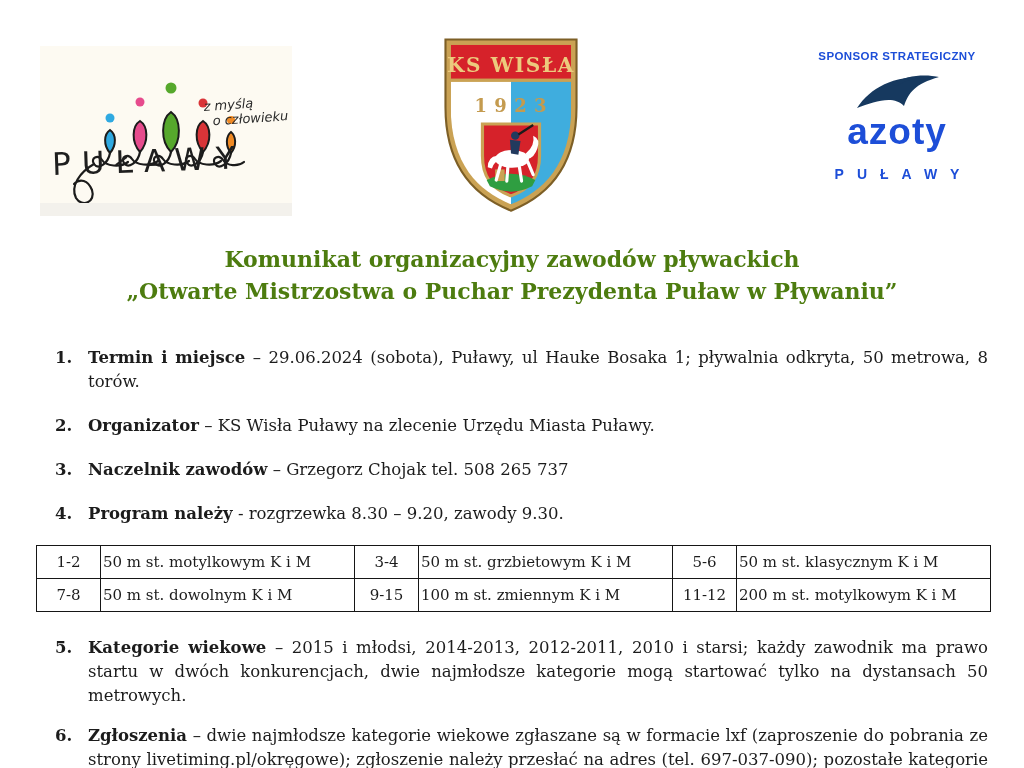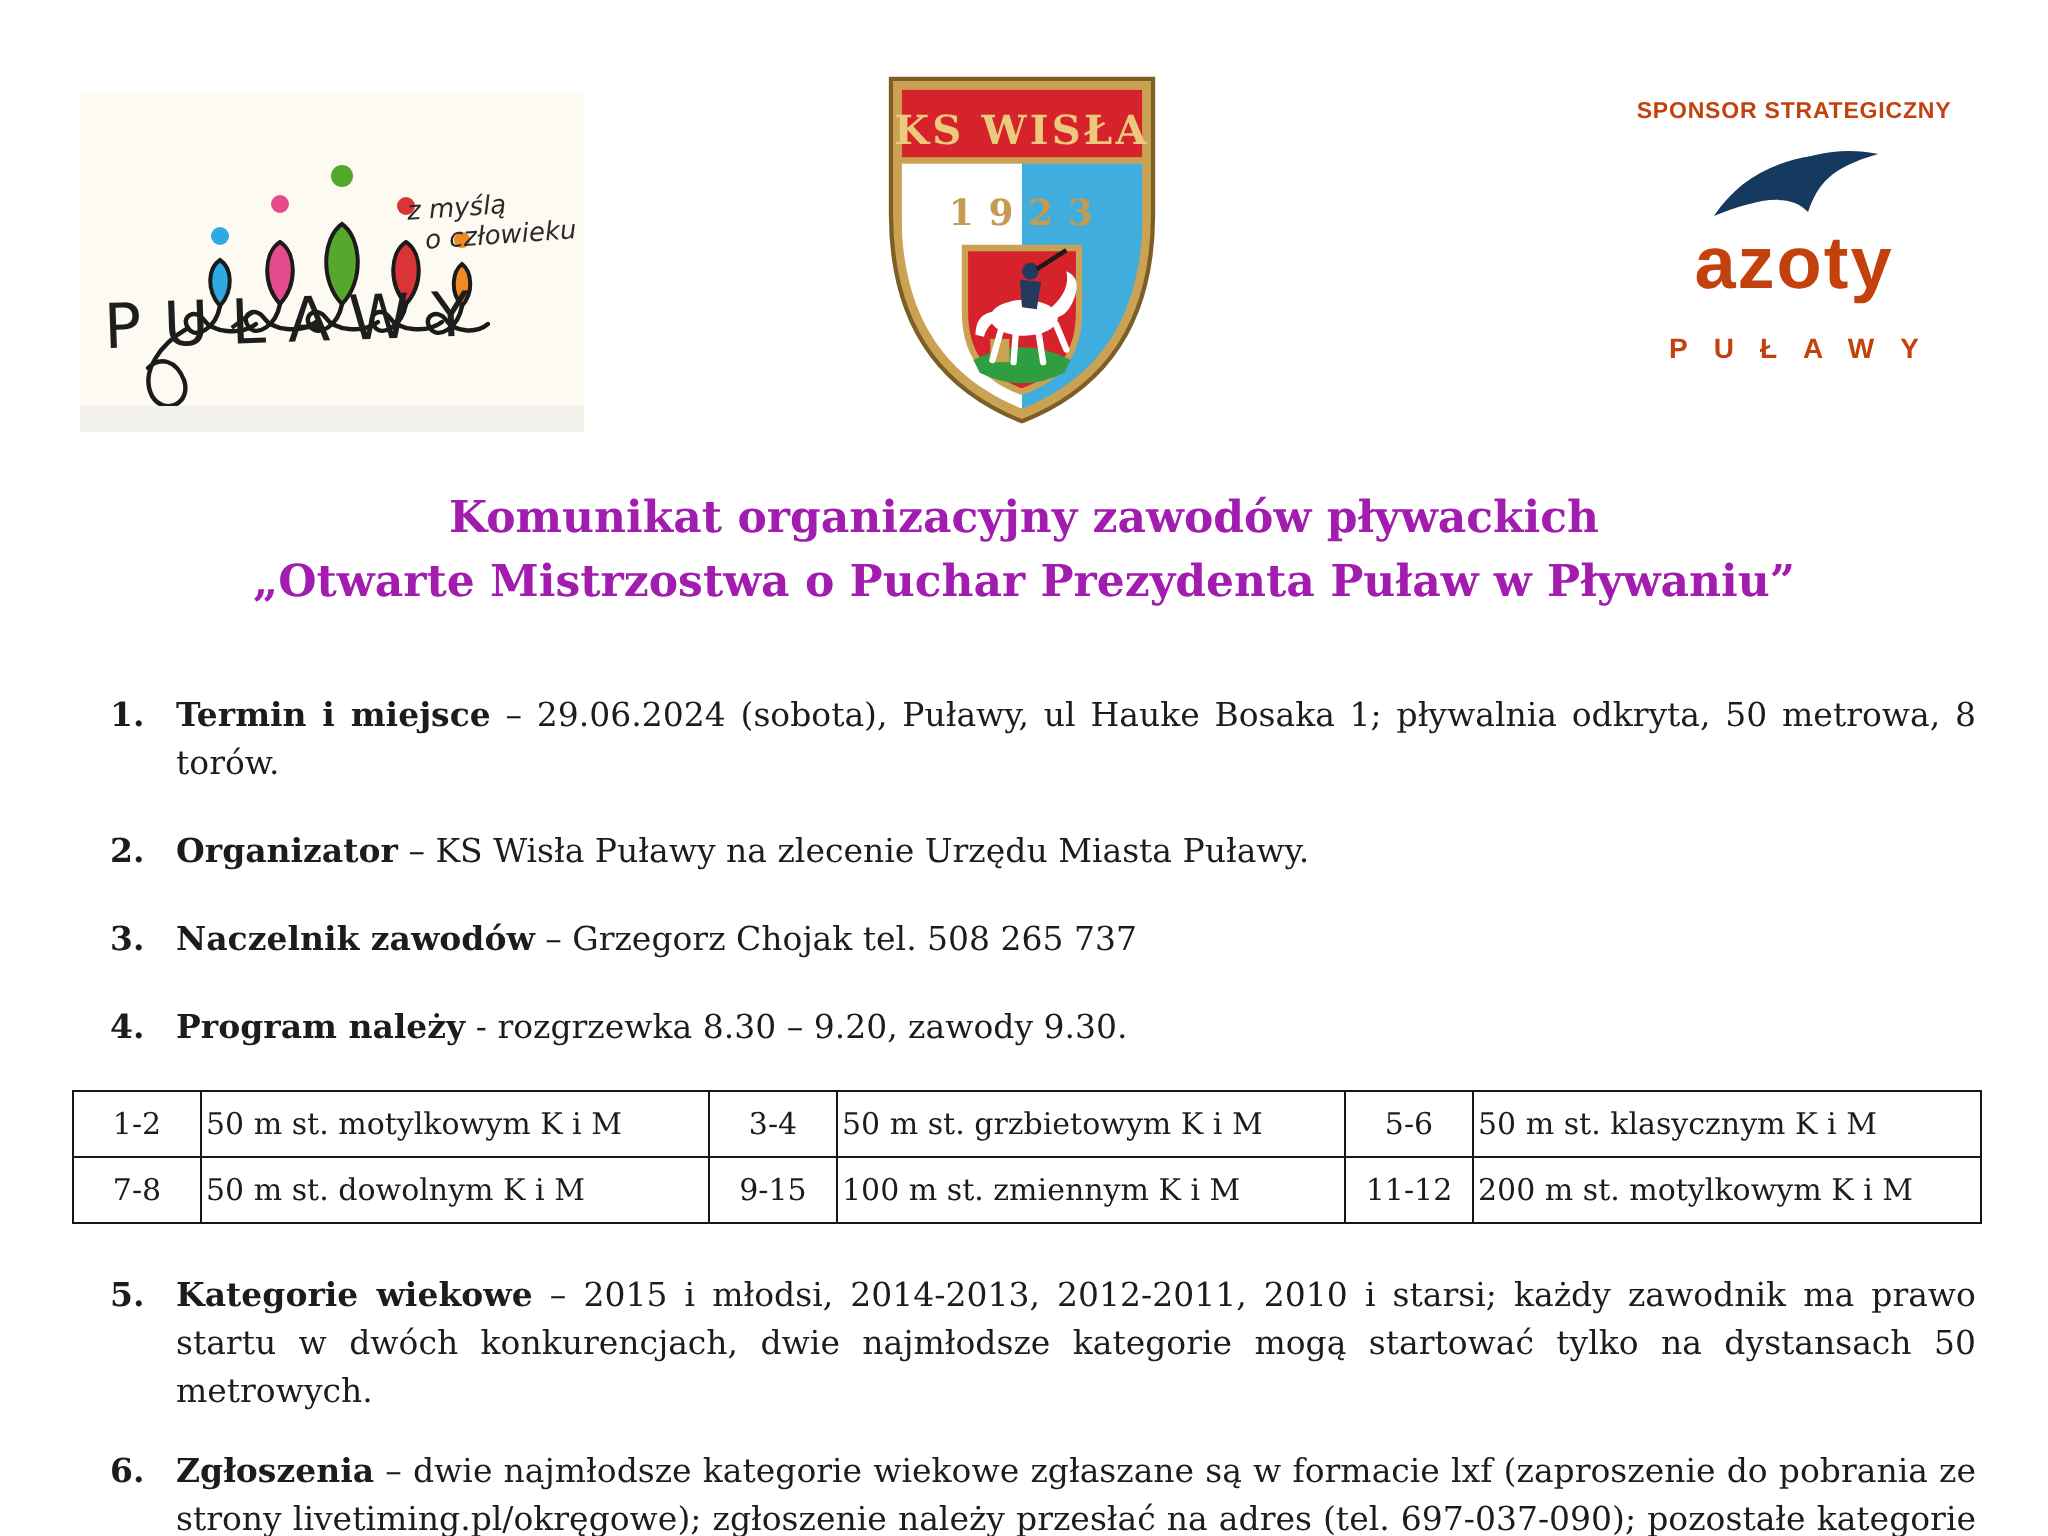--- a/index.html
+++ b/index.html
@@ -17,30 +17,30 @@
     font-family:"DejaVu Sans", sans-serif; font-style:italic; font-size:13px; color:#2a2a2a;
     transform:rotate(-4deg); line-height:15px; }
   .pulawy-word { position:absolute; left:12px; top:96px; width:235px;
     font-family:"DejaVu Sans", sans-serif; font-size:31px; color:#1e1e1e;
     letter-spacing:11px; transform:rotate(-2deg); font-weight:500; }
   .pulawy-strip { position:absolute; left:0; bottom:0; width:100%; height:13px; background:#f3f1ec; }
 
   .crest-box { position:absolute; left:437px; top:31px; width:148px; height:186px; }
 
   .sponsor-box { position:absolute; left:798px; top:50px; width:198px; text-align:center;
-    color:#c2410c; font-family:"Liberation Sans", sans-serif; }
+    color:#1d4ed8; font-family:"Liberation Sans", sans-serif; }
   .sponsor-label { font-size:11.5px; font-weight:bold; letter-spacing:0.4px; white-space:nowrap; }
   .sponsor-bird { margin:10px auto 0 auto; display:block; }
   .sponsor-brand1 { font-size:37px; font-weight:bold; letter-spacing:0px; line-height:32px; text-transform:lowercase; }
   .sponsor-brand2 { font-size:37px; font-weight:bold; letter-spacing:1px; line-height:36px; text-transform:lowercase; }
   .sponsor-city { margin-top:16px; font-size:14px; font-weight:bold; letter-spacing:13px; padding-left:13px; white-space:nowrap; }
 
   
   .doc-title { position:absolute; left:0; right:0; top:243px; text-align:center;
-    font-weight:bold; font-size:22px; line-height:32px; color:#a21caf; }
+    font-weight:bold; font-size:22px; line-height:32px; color:#4d7c0f; }
 
   
   .content { position:absolute; left:36px; top:346px; width:954px; }
   ol { list-style:none; }
   .content li { position:relative; padding-left:52px; padding-right:2px;
     font-size:16.5px; line-height:24px; text-align:justify; }
   .content li .num { position:absolute; left:19px; top:0; font-weight:bold; }
   .content li .label { font-weight:bold; }
   #list-top li { margin-bottom:20px; }
   #list-top li:last-child { margin-bottom:19px; }

